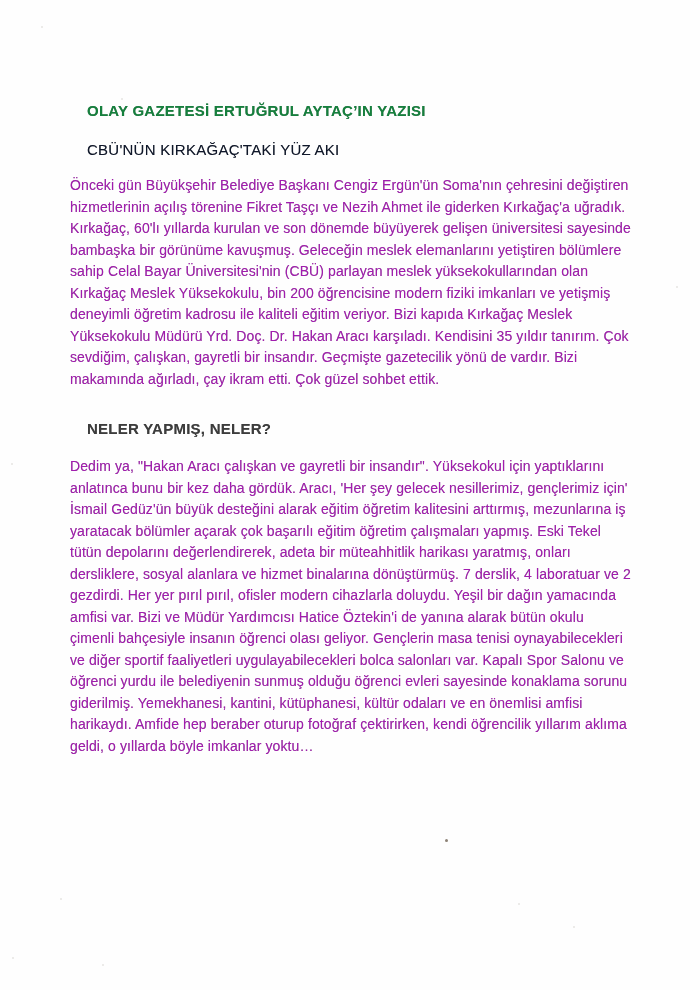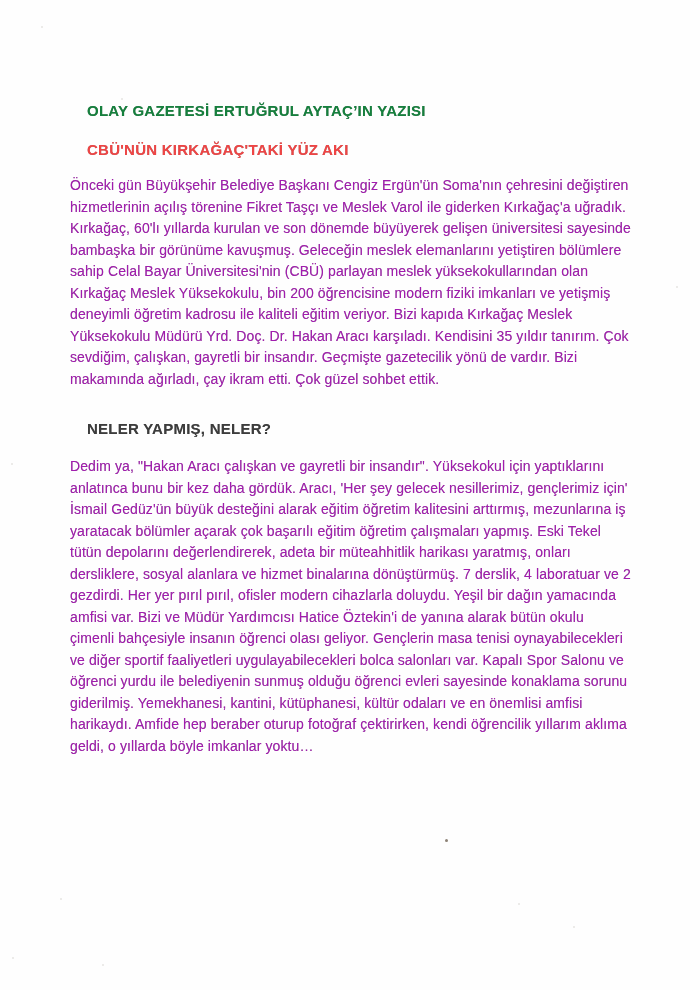--- a/index.html
+++ b/index.html
@@ -25,23 +25,23 @@
     letter-spacing: 0.25px;
     color: #15803d;
     white-space: nowrap;
     text-shadow: 0 0 0.5px rgba(70,70,70,0.55);
   }
   .headline {
     position: absolute;
     left: 87px;
     top: 141px;
     font-size: 15px;
-    font-weight: bold;
+    font-weight: normal;
     letter-spacing: 0.25px;
-    color: #ef4444;
+    color: #0f172a;
     white-space: nowrap;
     text-shadow: 0 0 0.5px rgba(70,70,70,0.55);
   }
   .section-heading {
     position: absolute;
     left: 87px;
     top: 420px;
     font-size: 15px;
     font-weight: bold;
     letter-spacing: 0.25px;
@@ -75,21 +75,21 @@
 <body>
 
 <div class="page">
 
   <div class="byline">OLAY GAZETESİ ERTUĞRUL AYTAÇ’IN YAZISI</div>
 
   <div class="headline">CBÜ'NÜN KIRKAĞAÇ'TAKİ YÜZ AKI</div>
 
   <div class="para para-1">
       <div class="line">Önceki gün Büyükşehir Belediye Başkanı Cengiz Ergün'ün Soma'nın çehresini değiştiren</div>
-      <div class="line">hizmetlerinin açılış törenine Fikret Taşçı ve Meslek Varol ile giderken Kırkağaç'a uğradık.</div>
+      <div class="line">hizmetlerinin açılış törenine Fikret Taşçı ve Nezih Ahmet ile giderken Kırkağaç'a uğradık.</div>
       <div class="line">Kırkağaç, 60'lı yıllarda kurulan ve son dönemde büyüyerek gelişen üniversitesi sayesinde</div>
       <div class="line">bambaşka bir görünüme kavuşmuş. Geleceğin meslek elemanlarını yetiştiren bölümlere</div>
       <div class="line">sahip Celal Bayar Üniversitesi'nin (CBÜ) parlayan meslek yüksekokullarından olan</div>
       <div class="line">Kırkağaç Meslek Yüksekokulu, bin 200 öğrencisine modern fiziki imkanları ve yetişmiş</div>
       <div class="line">deneyimli öğretim kadrosu ile kaliteli eğitim veriyor. Bizi kapıda Kırkağaç Meslek</div>
       <div class="line">Yüksekokulu Müdürü Yrd. Doç. Dr. Hakan Aracı karşıladı. Kendisini 35 yıldır tanırım. Çok</div>
       <div class="line">sevdiğim, çalışkan, gayretli bir insandır. Geçmişte gazetecilik yönü de vardır. Bizi</div>
       <div class="line">makamında ağırladı, çay ikram etti. Çok güzel sohbet ettik.</div>
     </div>
 

